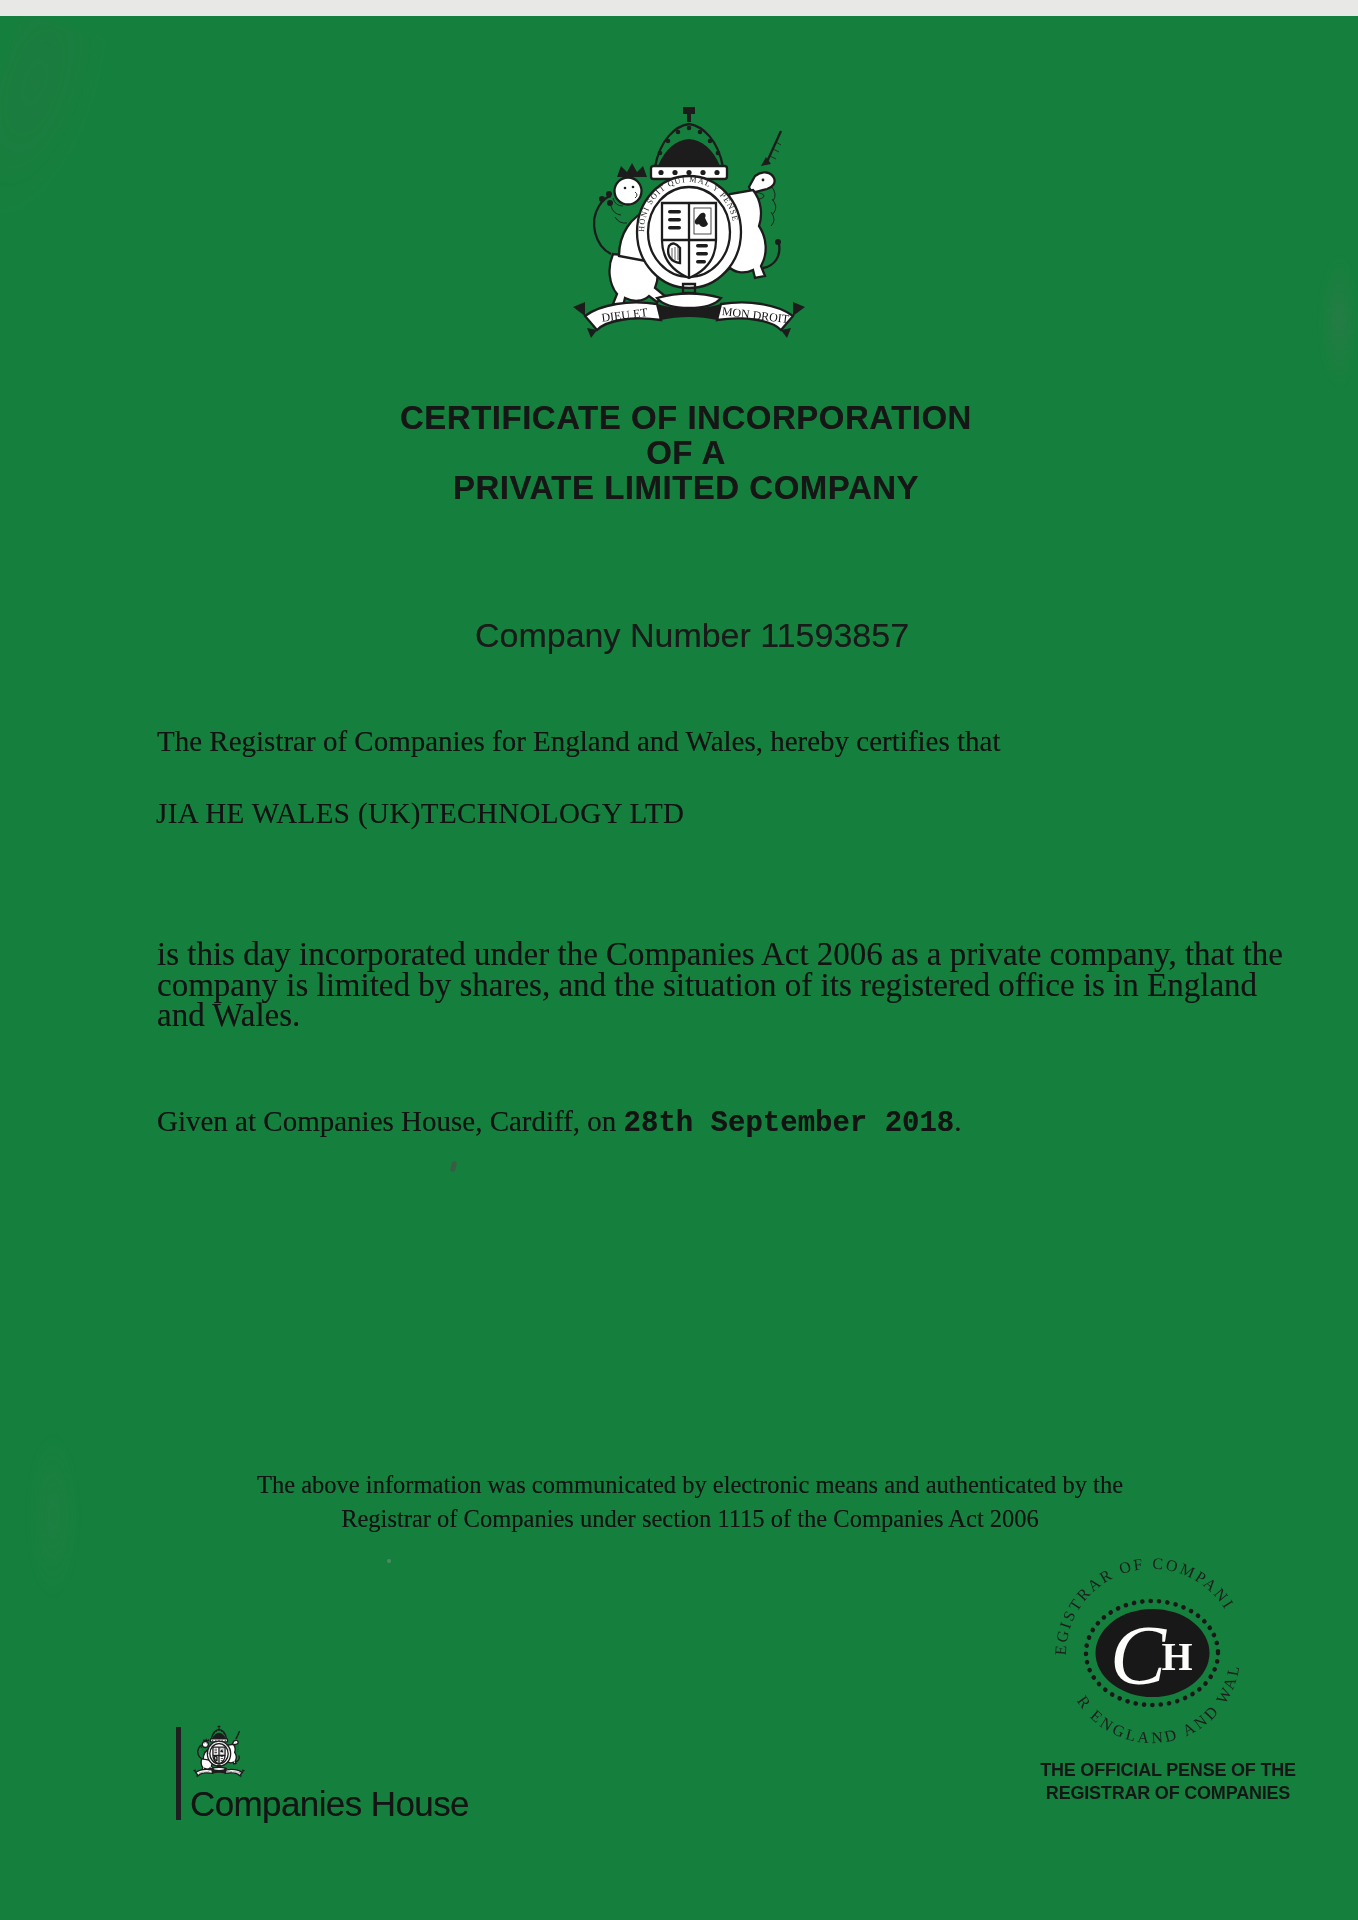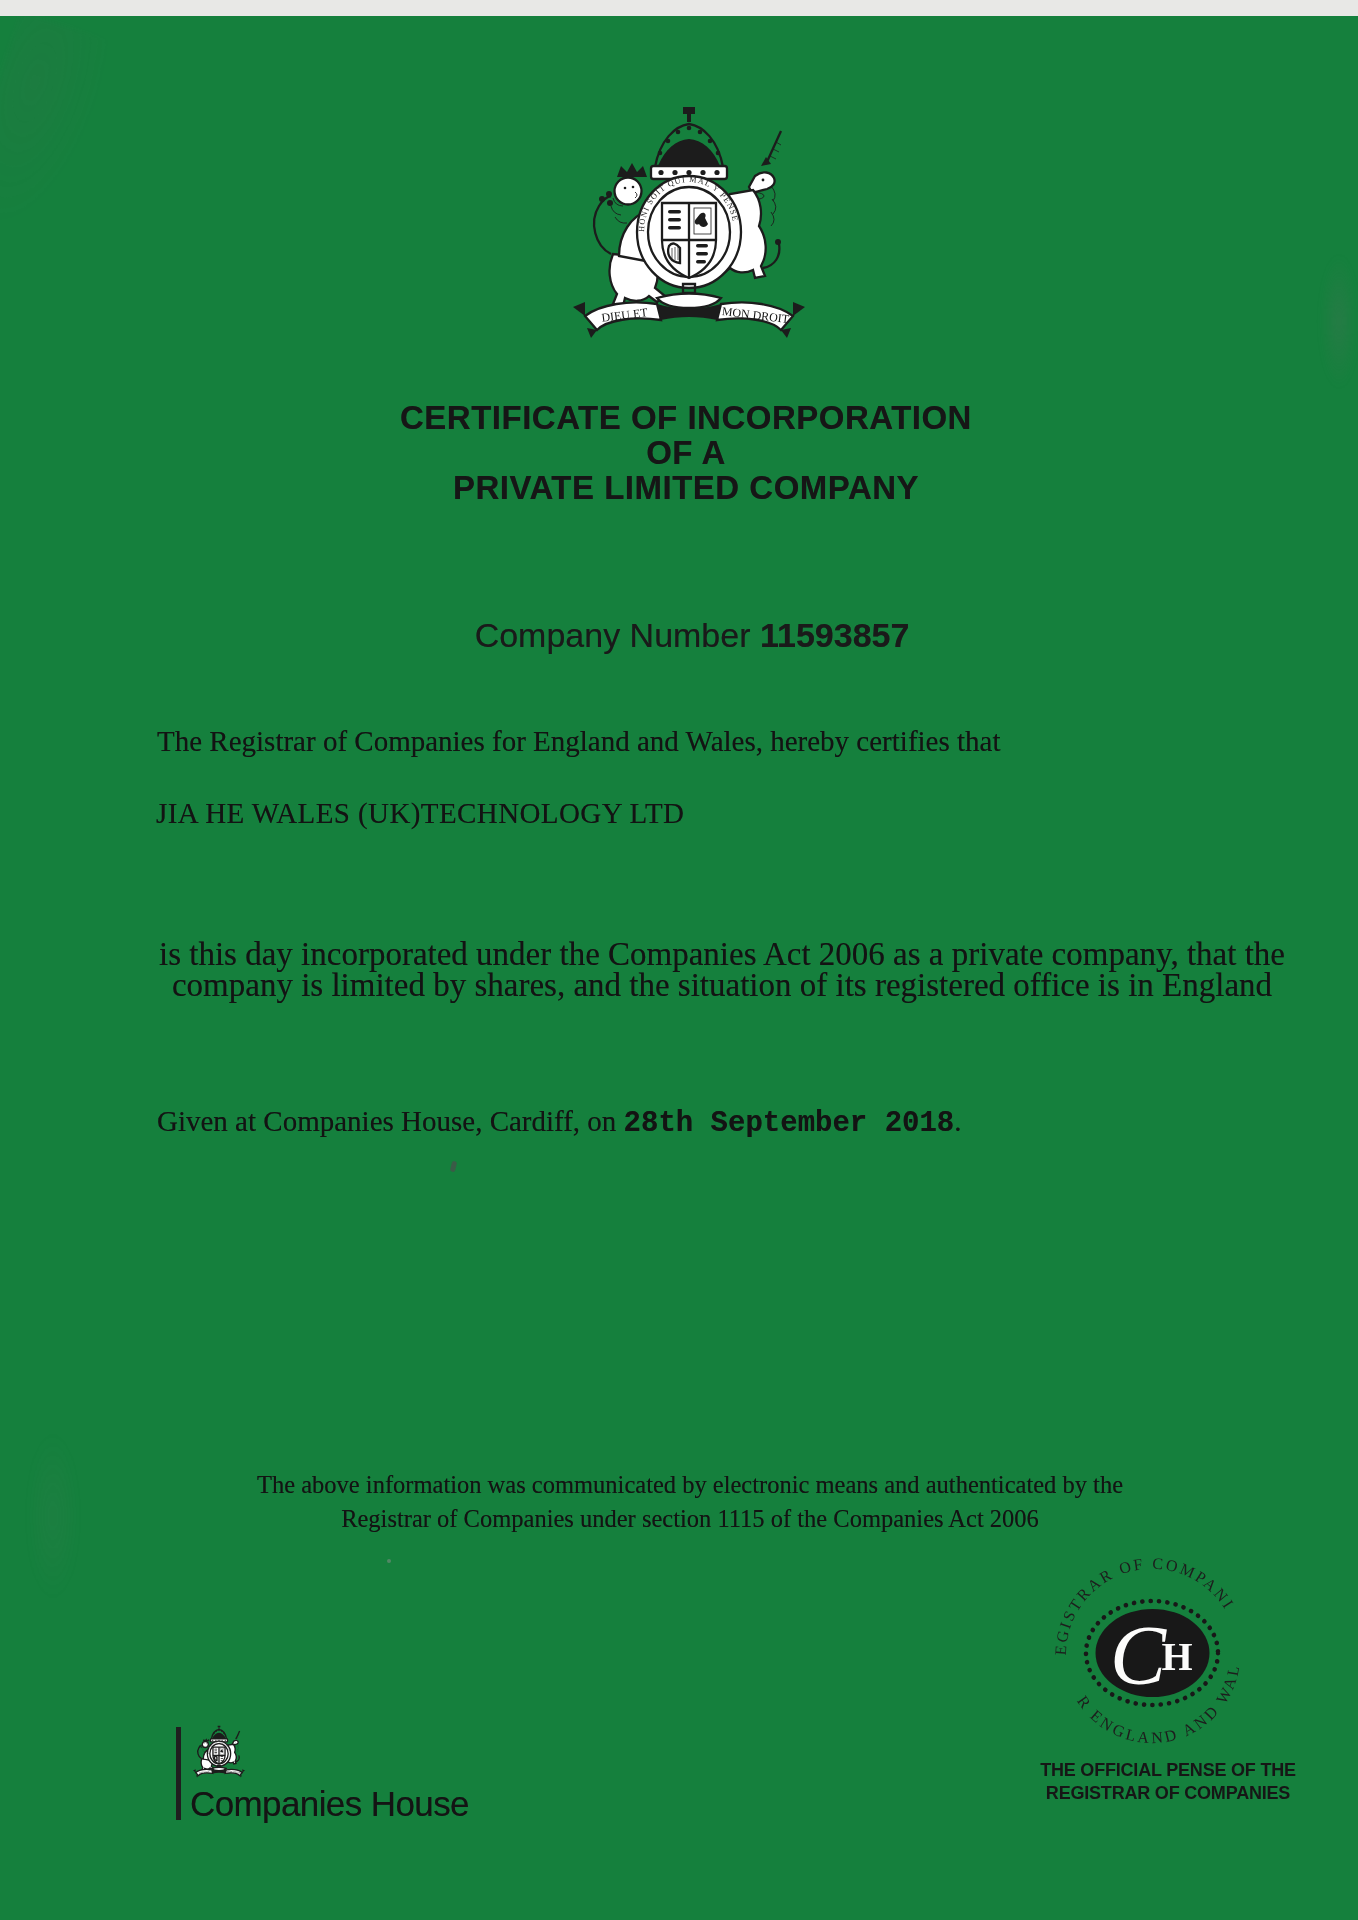--- a/index.html
+++ b/index.html
@@ -2,27 +2,27 @@
 <html><head>
 <meta charset="utf-8">
 <style>
   html,body{margin:0;padding:0;background:#e8e8e6;}
   .page{
     position:relative;width:1358px;height:1920px;margin:16px auto;
     background:#15803d;overflow:hidden;
     font-family:"Liberation Sans",sans-serif;color:#1b1b1b;
   }
   .abs{position:absolute;}
-  .soft{text-shadow:0 0 .6px rgba(25,25,25,.55);text-align:center;}
+  .soft{text-shadow:0 0 .6px rgba(25,25,25,.55);}
 
   
   .title{left:0;width:1372px;top:384px;text-align:center;
     font-weight:bold;font-size:33px;line-height:35px;letter-spacing:.5px;color:#161616;}
   .company-number{left:0;width:1384px;top:600px;text-align:center;font-size:34px;color:#1a1a1a;}
-  .company-number b{font-weight:bold;}
+  .company-number b{font-weight:normal;}
 
   
   .serif{font-family:"Liberation Serif",serif;color:#131313;}
   .certify{left:157px;top:709px;font-size:29px;}
   .company-name{left:156px;top:781px;font-size:29px;letter-spacing:.4px;}
   .para{left:157px;top:923px;font-size:33px;line-height:30.5px;width:1130px;}
   .given{left:157px;top:1089px;font-size:29px;}
   .given b{font-weight:bold;font-family:Liberation Mono, monospace;}
 
   .footnote{left:0;width:1380px;top:1452px;text-align:center;font-size:24.5px;line-height:33.5px;}
@@ -190,20 +190,21 @@
     <span>Company Number</span><span> </span><b>11593857</b>
   </div>
 
   <div class="abs serif certify soft">The Registrar of Companies for England and Wales, hereby certifies that</div>
 
   <div class="abs serif company-name soft">JIA HE WALES (UK)TECHNOLOGY LTD</div>
 
   <div class="abs serif para soft">
     <div>is this day incorporated under the Companies Act 2006 as a private company, that the</div>
     <div>company is limited by shares, and the situation of its registered office is in England</div>
+    <div>and Wales.</div>
   </div>
 
   <div class="abs serif given soft">
     <span>Given at Companies House, Cardiff, on </span><b>28th September 2018</b><span>.</span>
   </div>
 
   <div class="abs serif footnote soft">
     <div>The above information was communicated by electronic means and authenticated by the</div>
     <div>Registrar of Companies under section 1115 of the Companies Act 2006</div>
   </div>

